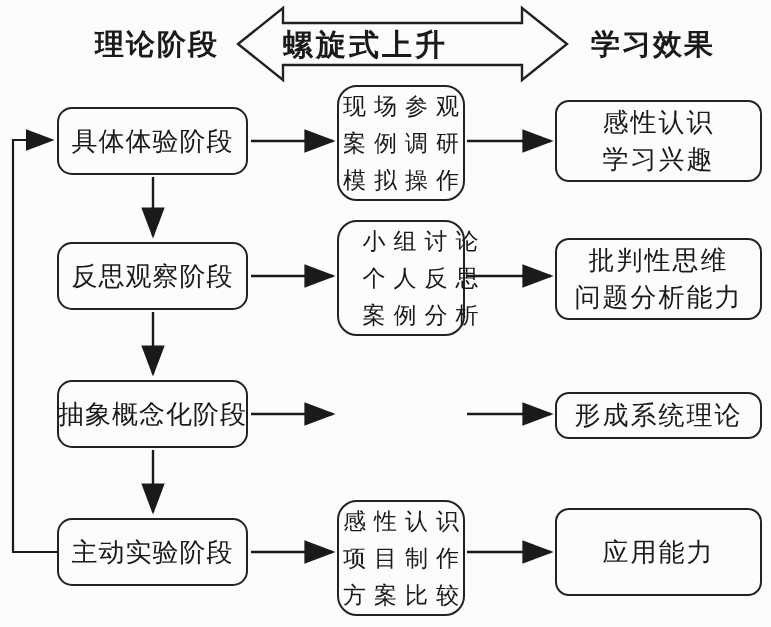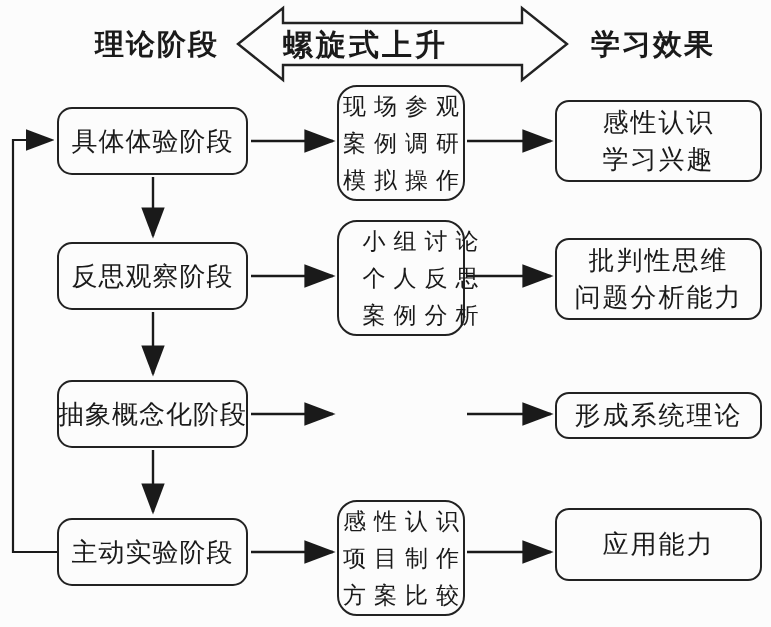--- a/index.html
+++ b/index.html
@@ -45,21 +45,21 @@
   }
   .act-1{top:85px;} .act-2{top:220px;padding-left:39px;} .act-3{top:358px;} .act-4{top:500px;}
 
   .outcome-box{
     left:555px;width:207px;border-radius:14px;font-size:26px;
   }
   .outcome-box .ln{line-height:37px;letter-spacing:2px;white-space:nowrap;}
   .out-1{top:100px;height:82px;}
   .out-2{top:238px;height:82px;}
   .out-3{top:392px;height:47px;}
-  .out-4{top:508px;height:73px;}
+  .out-4{top:508px;height:88px;}
 </style>
 </head>
 <body>
 
 <div class="canvas">
 
   <svg class="wires" viewBox="0 0 771 627">
     <defs>
       <marker id="arw" viewBox="0 0 12 9" refX="11" refY="4.5" markerWidth="13" markerHeight="10" orient="auto">
         <path d="M0,0 L12,4.5 L0,9 Z" fill="#1a1a1a"></path>

